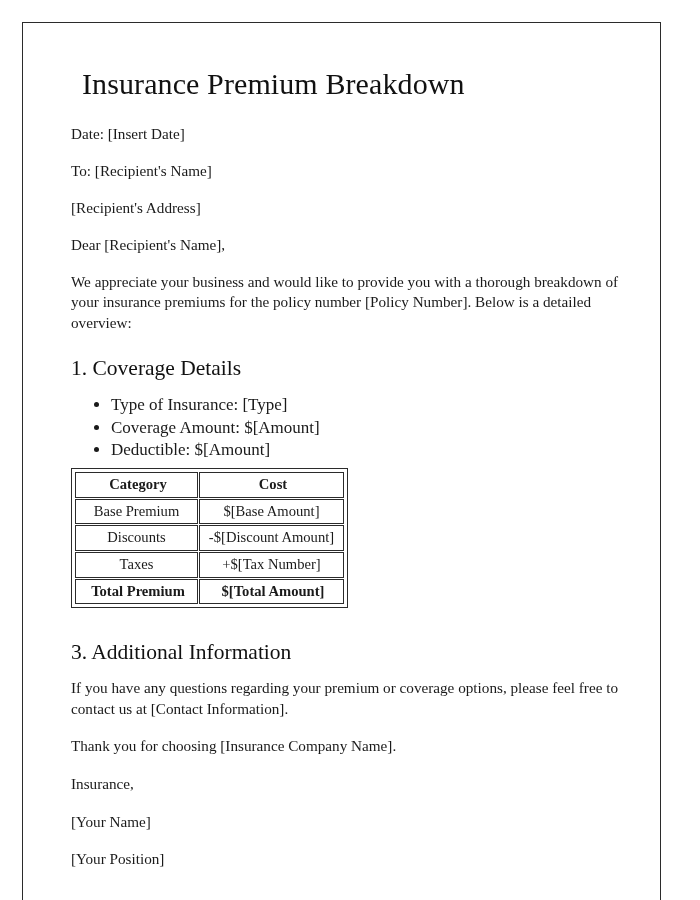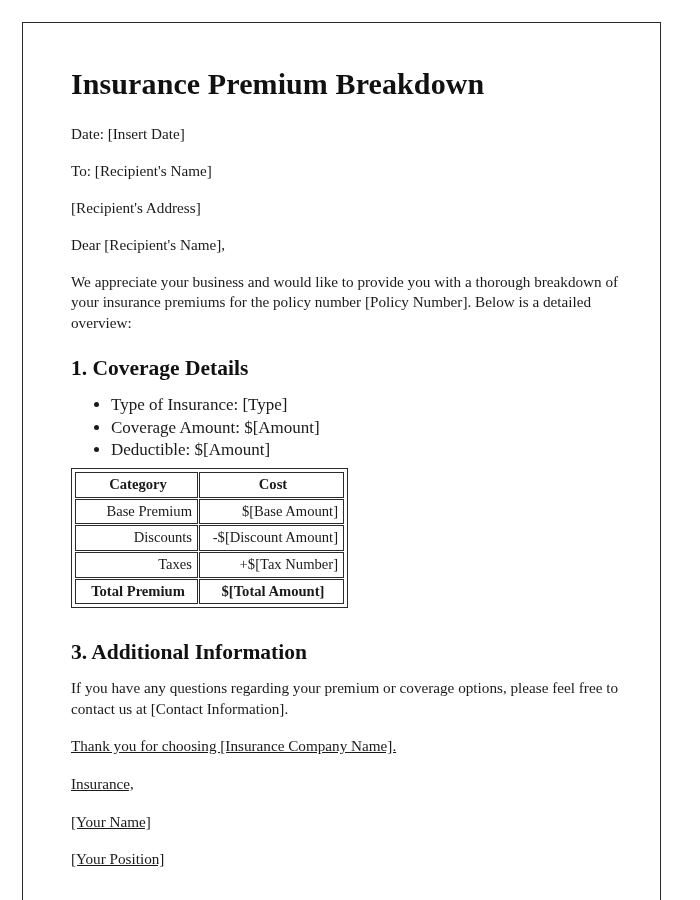--- a/index.html
+++ b/index.html
@@ -28,43 +28,43 @@
 
   .page-content {
     position: absolute;
     left: 48px;
     top: 44px;
     width: 580px;
   }
 
   .doc-title {
     font-size: 30px;
-    font-weight: bold;
+    font-weight: normal;
     letter-spacing: 0.1px;
-    margin: 0 0 22px 0;
+    margin: 0 0 22px 11px;
     line-height: 1.15;
     color: #111111;
   }
 
   .meta-line {
     font-size: 15.2px;
     line-height: 1.25;
     margin: 0 0 18px 0;
   }
 
   .body-para {
     font-size: 15.2px;
     line-height: 1.38;
     margin: 0 0 16px 0;
     width: 578px;
   }
 
   .section-heading {
     font-size: 21.5px;
-    font-weight: bold;
+    font-weight: normal;
     margin: 22px 0 12px 0;
     line-height: 1.2;
     color: #111111;
   }
 
   .bullet-list {
     margin: 0 0 4px 0;
     padding-left: 40px;
     list-style-type: disc;
   }
@@ -97,29 +97,28 @@
   td.col-category { width: 108px; }
   td.col-cost { width: 130px; margin-left: 10px; }
 
   tr.header-row td,
   tr.total-row td {
     font-weight: bold;
     text-align: center;
     padding-left: 8px;
   }
   tr.data-row td {
-    text-align: right;
+    text-align: center;
     font-weight: normal;
   }
 
   .closing-line {
     font-size: 15.2px;
     line-height: 1.3;
     margin: 0 0 18px 0;
-    text-decoration: underline;
   }
 </style>
 </head>
 <body>
 
 <div class="page-frame">
   <div class="page-content">
 
     <h1 class="doc-title">Insurance Premium Breakdown</h1>
 

